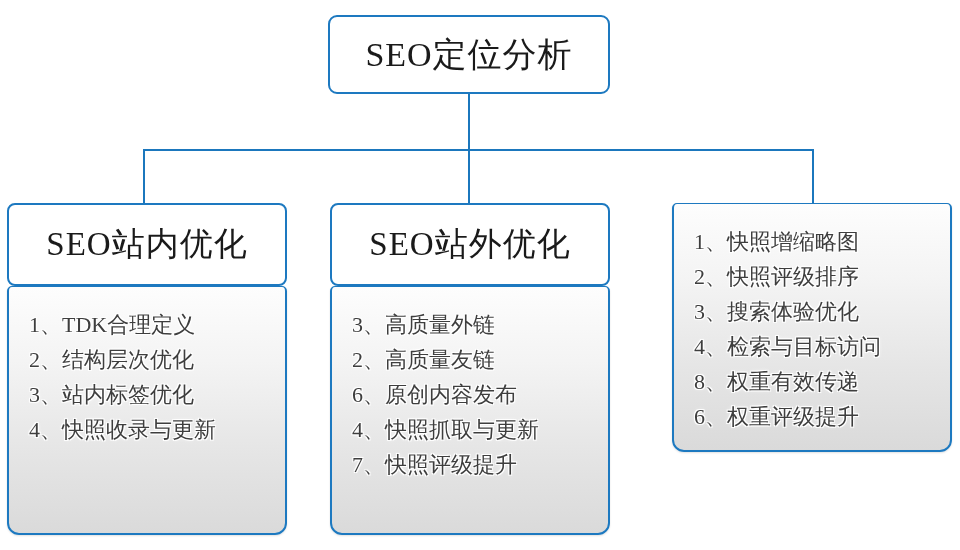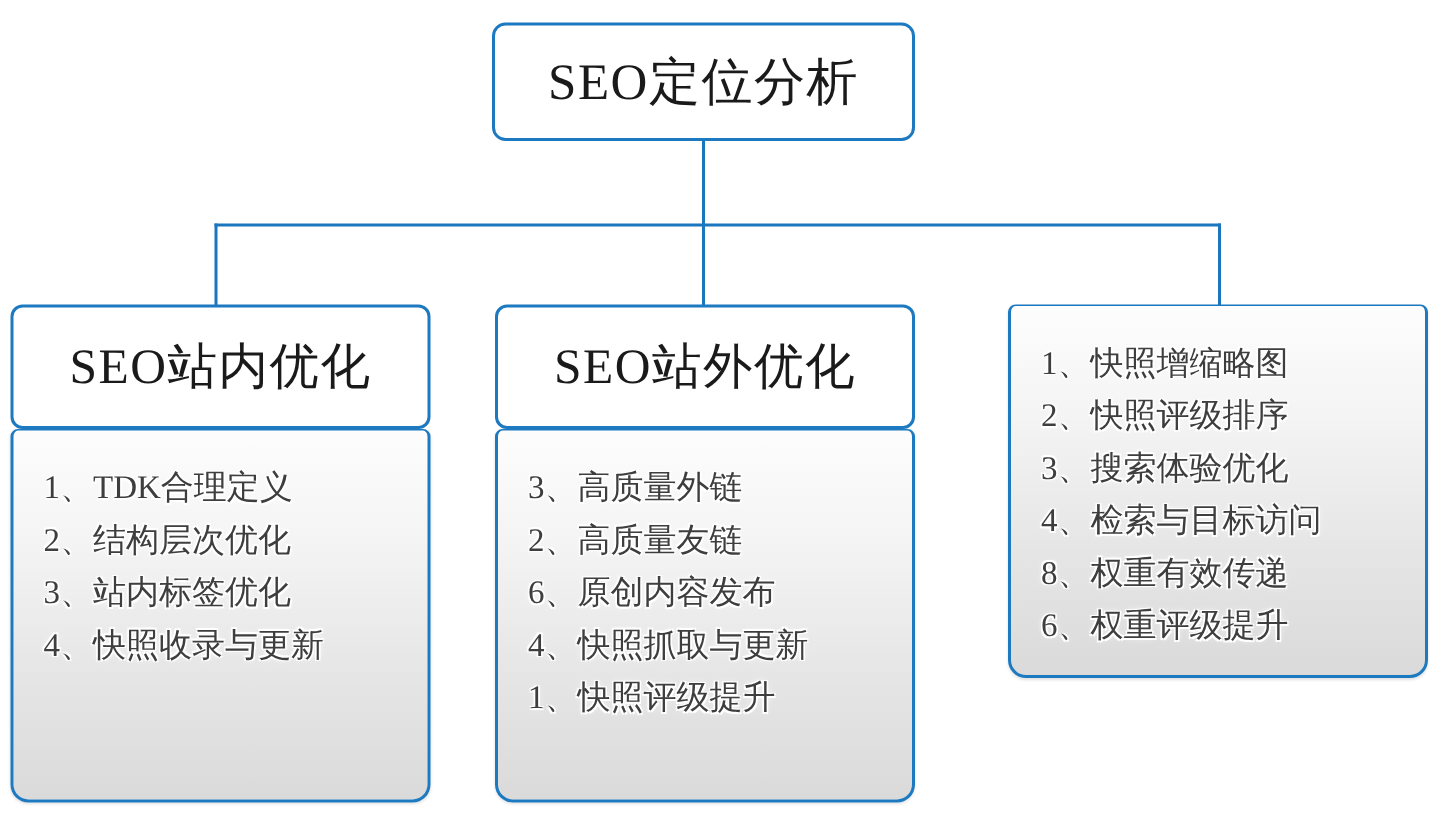--- a/index.html
+++ b/index.html
@@ -89,21 +89,21 @@
   <div class="col c1">
     <div class="col-header">
       <span>SEO站外优化</span>
     </div>
     <div class="col-list">
       <ul>
         <li>3、高质量外链</li>
         <li>2、高质量友链</li>
         <li>6、原创内容发布</li>
         <li>4、快照抓取与更新</li>
-        <li>1、快照评级提升</li>
+        <li>7、快照评级提升</li>
       </ul>
     </div>
   </div>
 
   <div class="col c2">
     <div class="col-list">
       <ul>
         <li>1、快照增缩略图</li>
         <li>2、快照评级排序</li>
         <li>3、搜索体验优化</li>

